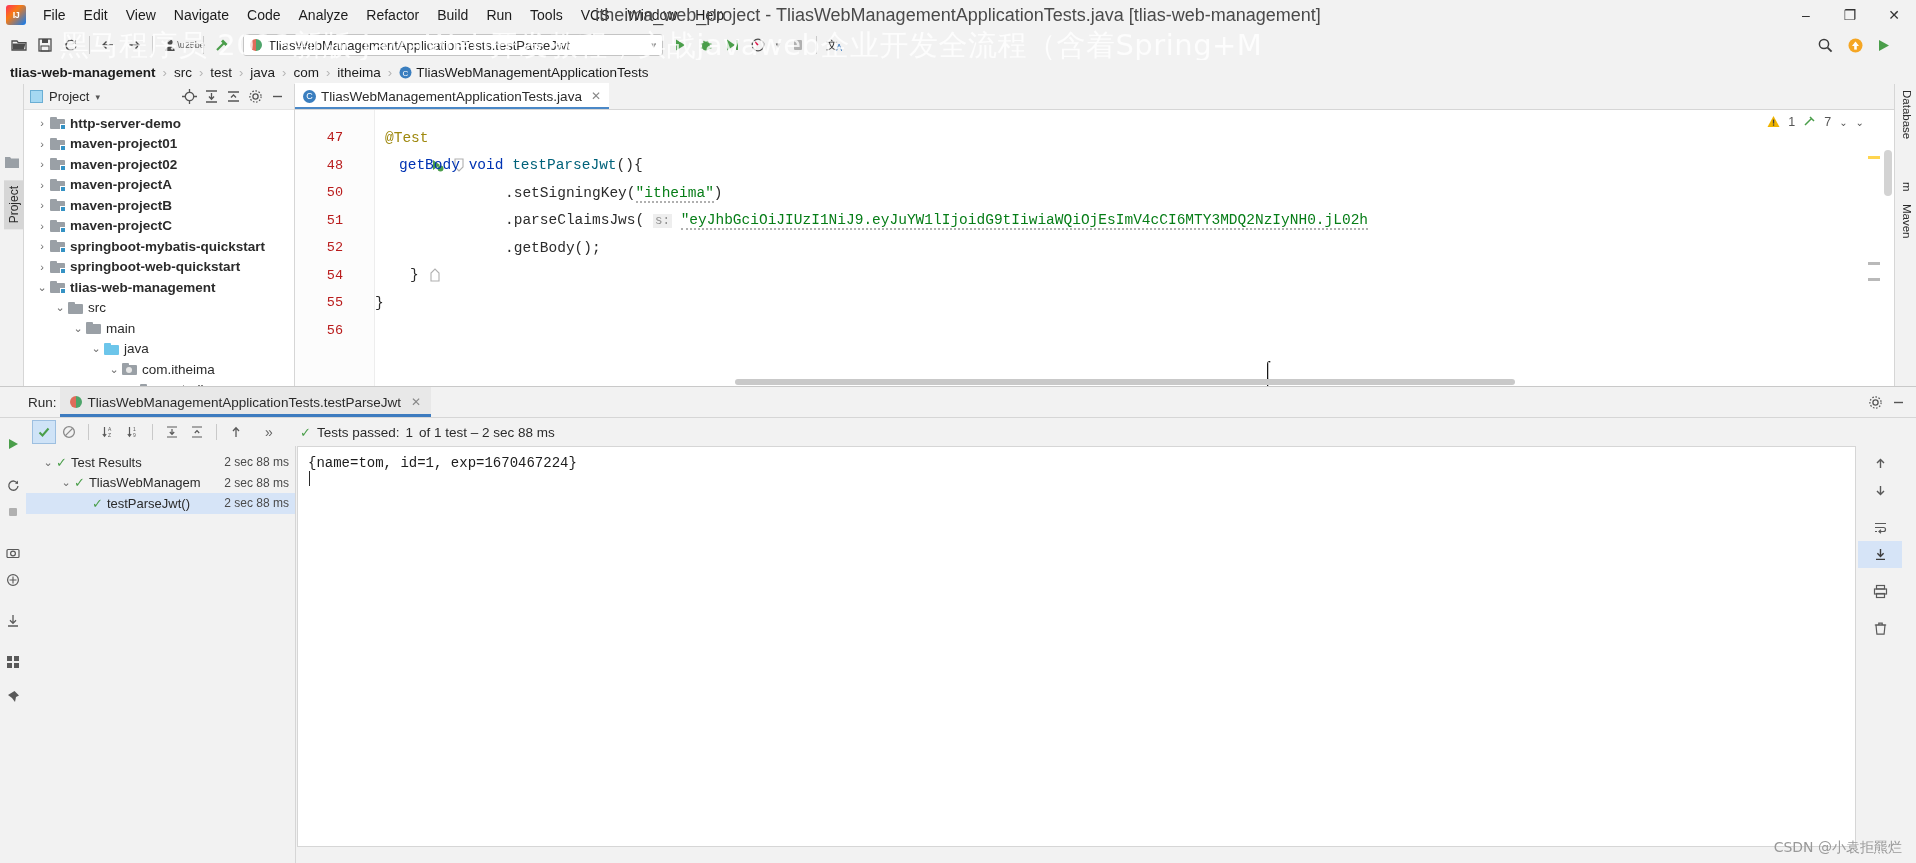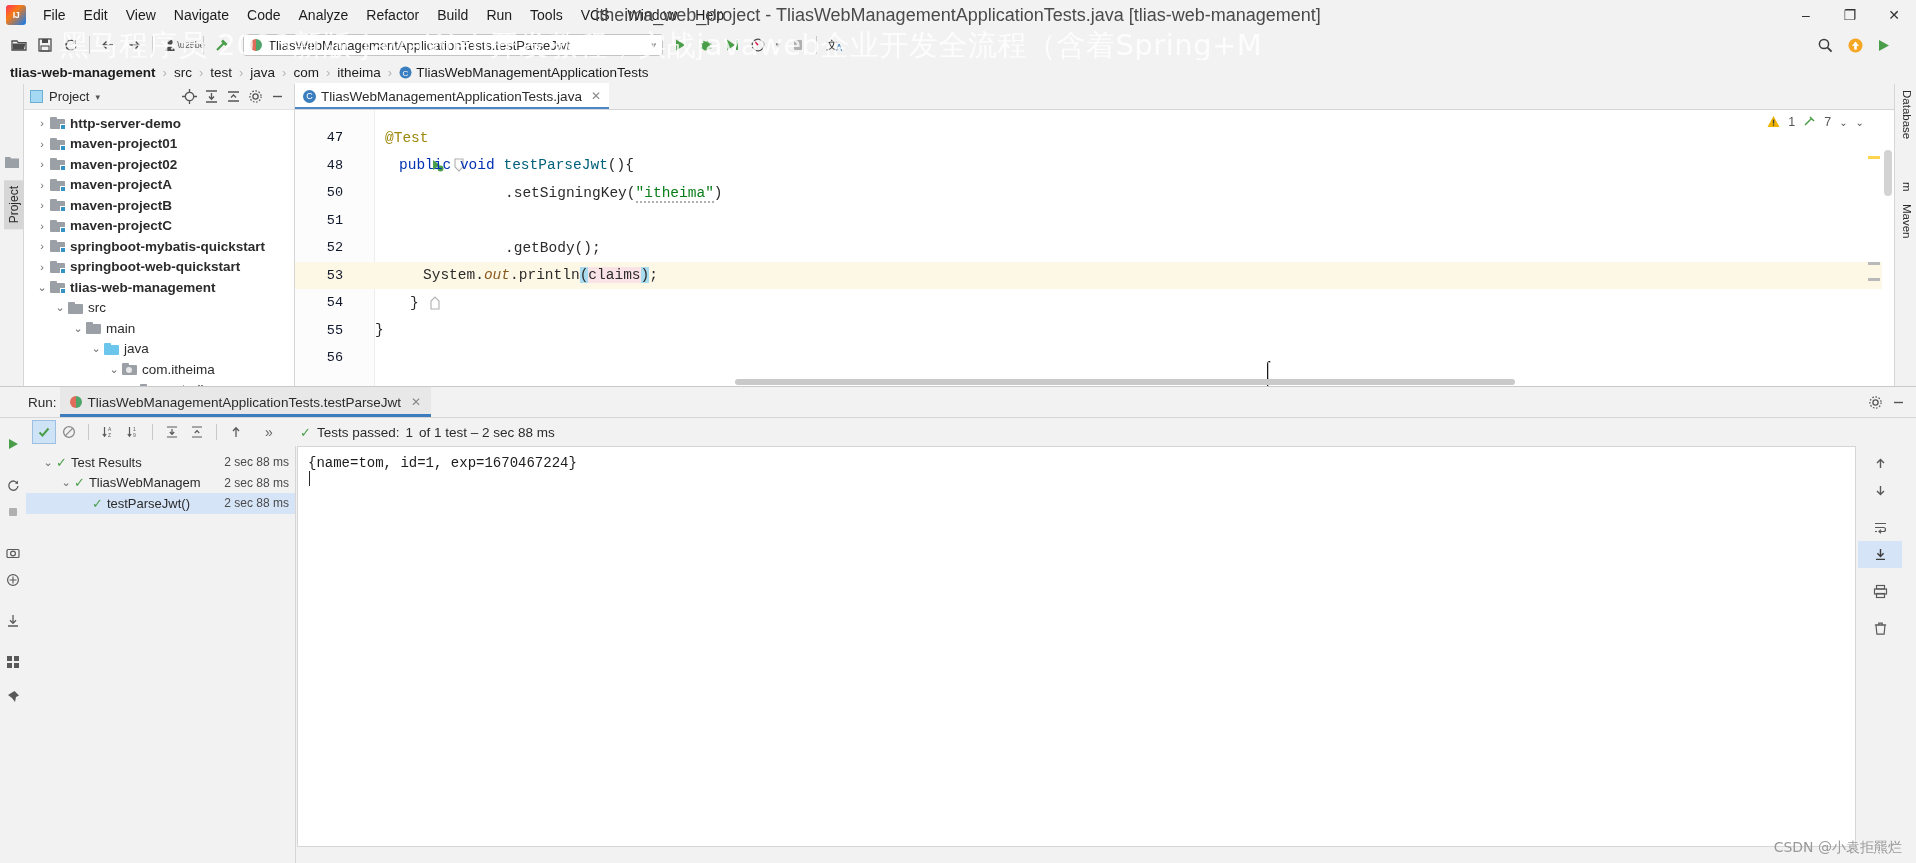--- a/index.html
+++ b/index.html
@@ -191,21 +191,21 @@
     position:absolute; left:0; top:0; width:80px; height:276px;
     background:#fcfcfc; border-right:1px solid #ededed;
   }
   .codelines { position:absolute; left:0; top:0; right:0; top:0; }
   .cline {
     height:27.5px; display:flex; align-items:center; white-space:pre;
     position:relative;
   }
   .cline.hl { background:#fdf7e6; }
   .lnum {
-    width:56px; text-align:right; padding-right:8px; color:#0f172a;
+    width:56px; text-align:right; padding-right:8px; color:#b91c1c;
     font-size:13.5px; flex:0 0 auto;
   }
   .gut-icon { width:24px; text-align:center; flex:0 0 auto; font-size:11px; }
   .ctext { padding-left:10px; }
 
   .tk-ann { color:#9e880d; }
   .tk-kw  { color:#0033b3; font-weight:normal; }
   .tk-type{ color:#2b2b2b; }
   .tk-mi  { color:#2b2b2b; font-style:italic; }
   .tk-str { color:#067d17; }
@@ -722,46 +722,42 @@
             <svg width="14" height="14" viewBox="0 0 14 14" style="display:inline-block;vertical-align:-3px">
                 <path d="M3 2 10 7 3 12z" fill="#4a9e4a"></path>
                 <circle cx="10.5" cy="10.5" r="3" fill="#4a9e4a"></circle>
               </svg>
           </span>
           <span class="gut-icon">
             <svg width="10" height="14" viewBox="0 0 10 14" style="display:inline-block;vertical-align:-3px">
                 <path d="M1 1h8v8L5 13 1 9z" fill="none" stroke="#b0b0b0" stroke-width="1.1"></path>
               </svg>
           </span>
-          <span class="ctext" style="padding-left:0"><span class="tk-kw">public</span> <span class="tk-kw">void</span> <span style="color:#00627a">testParseJwt</span><span class="tk-p">(){</span></span>
+          <span class="ctext" style="padding-left:0"><span class="tk-kw">getBody</span> <span class="tk-kw">void</span> <span style="color:#00627a">testParseJwt</span><span class="tk-p">(){</span></span>
         </div>
 
 
         <div class="cline">
           <span class="lnum">50</span>
           <span class="gut-icon"></span>
           <span class="ctext" style="padding-left:130px"><span>.setSigningKey(</span><span class="tk-str squig">"itheima"</span><span>)</span></span>
         </div>
 
         <div class="cline">
           <span class="lnum">51</span>
           <span class="gut-icon"></span>
+          <span class="ctext" style="padding-left:130px"><span>.parseClaimsJws(</span> <span class="tk-hint">s:</span> <span class="tk-str squig">"eyJhbGciOiJIUzI1NiJ9.eyJuYW1lIjoidG9tIiwiaWQiOjEsImV4cCI6MTY3MDQ2NzIyNH0.jL02h</span></span>
         </div>
 
         <div class="cline">
           <span class="lnum">52</span>
           <span class="gut-icon"></span>
           <span class="ctext" style="padding-left:130px"><span>.getBody();</span></span>
         </div>
 
-        <div class="cline hl">
-          <span class="lnum">53</span>
-          <span class="gut-icon"></span>
-          <span class="ctext" style="padding-left:48px"><span>System.</span><span class="tk-mi" style="color:#8a5b1f">out</span><span>.println</span><span class="hl-cyan">(</span><span class="hl-pink">claims</span><span class="hl-cyan">)</span><span>;</span></span>
-        </div>
 
         <div class="cline">
           <span class="lnum">54</span>
           <span class="gut-icon">
             <svg width="10" height="14" viewBox="0 0 10 14" style="display:inline-block;vertical-align:-3px">
                 <path d="M1 13h8V5L5 1 1 5z" fill="none" stroke="#b0b0b0" stroke-width="1.1"></path>
               </svg>
           </span>
           <span class="ctext" style="padding-left:35px"><span>}</span></span>
         </div>

